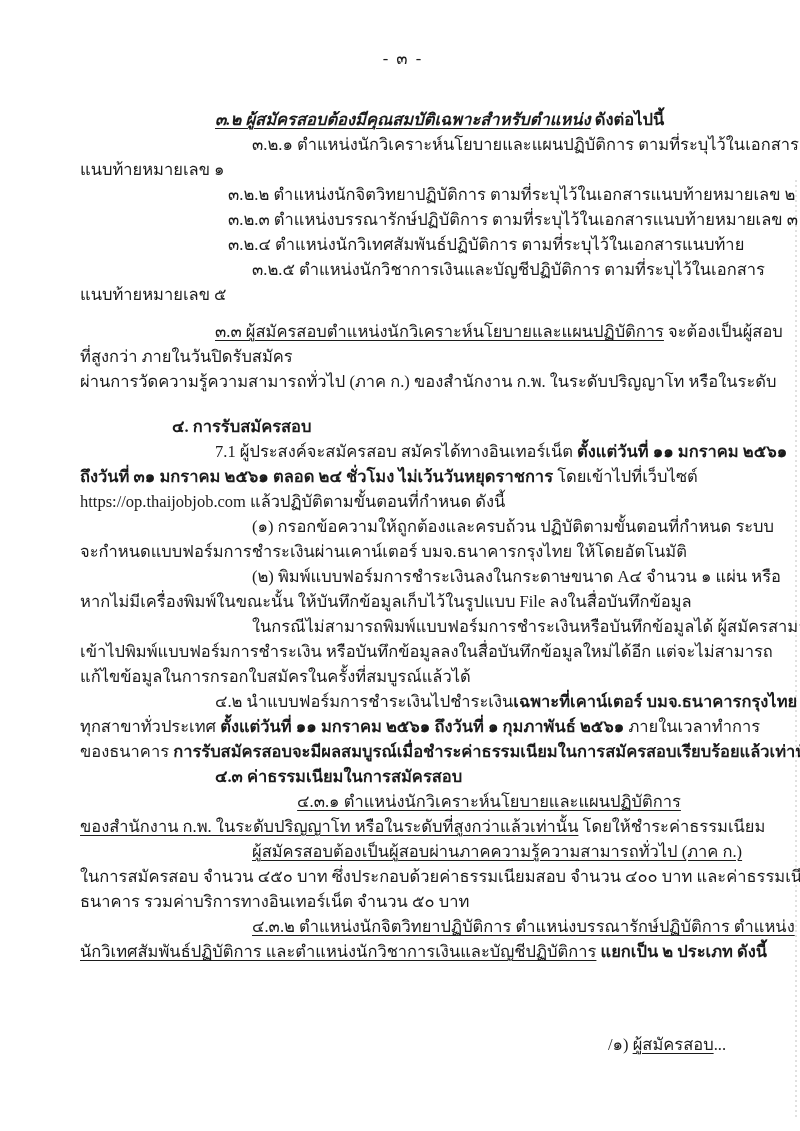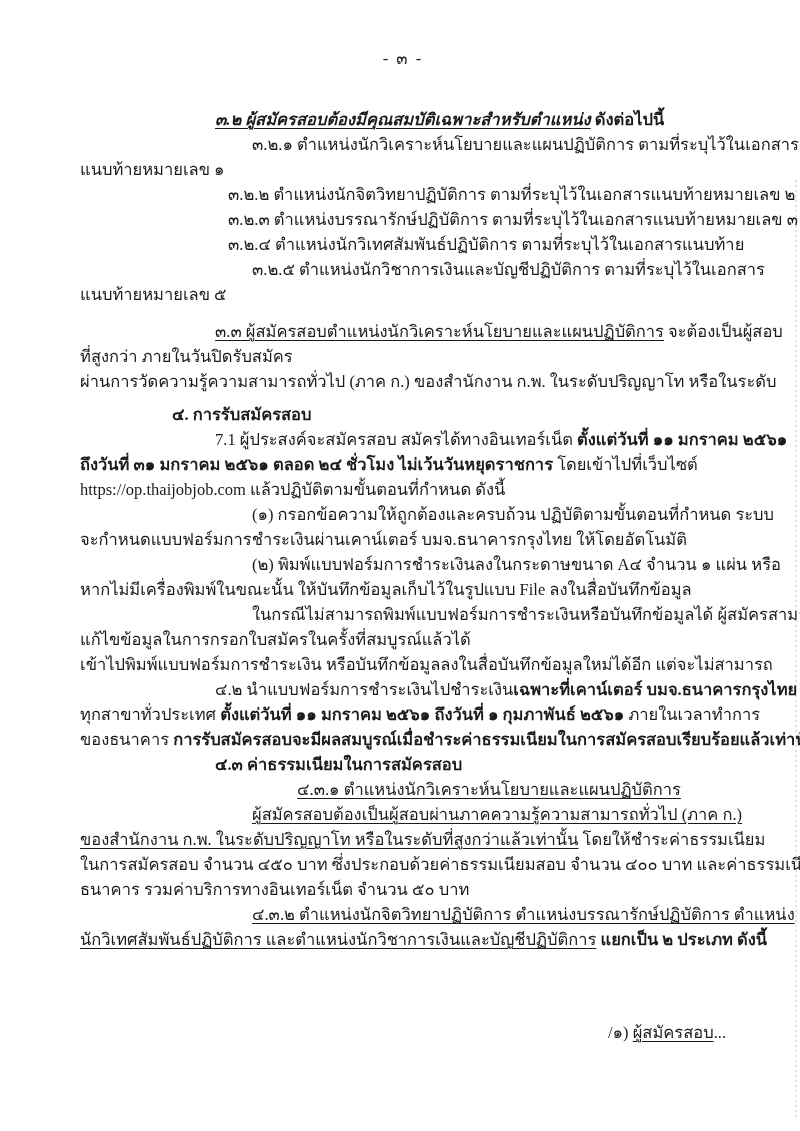--- a/index.html
+++ b/index.html
@@ -19,21 +19,21 @@
   }
   .page-number { text-align: center; letter-spacing: 2px; }
   .doc-body { margin-top: 36px; }
   .ln { min-height: 25px; white-space: nowrap; }
   
   .i-a { padding-left: 135px; }   
   .i-b { padding-left: 148px; }   
   .i-c { padding-left: 172px; text-align: center; }   
   .i-h { padding-left: 92px; }    
   .gap12 { margin-top: 12px; }
-  .gap16 { margin-top: 8px; }
+  .gap16 { margin-top: 20px; }
   .b  { font-weight: bold; }
   .u  { text-decoration: underline; text-underline-offset: 3px; text-decoration-thickness: 1px; }
   .bu { font-weight: normal; text-decoration: underline; text-underline-offset: 3px; text-decoration-thickness: 1px; }
   .biu{ font-weight: bold; font-style: italic; text-decoration: underline; text-underline-offset: 3px; text-decoration-thickness: 1px; text-align: right; }
   .continuation { margin-top: 68px; text-align: right; }
   
   .scan-edge {
     position: absolute;
     top: 180px; bottom: 14px; right: 3px; width: 2px;
     background: repeating-linear-gradient(
@@ -75,32 +75,32 @@
     <div class="ln"><span class="b">ถึงวันที่ ๓๑ มกราคม ๒๕๖๑ ตลอด ๒๔ ชั่วโมง ไม่เว้นวันหยุดราชการ</span><span> โดยเข้าไปที่เว็บไซต์</span></div>
     <div class="ln"><span>https://op.thaijobjob.com แล้วปฏิบัติตามขั้นตอนที่กำหนด ดังนี้</span></div>
 
     <div class="ln i-c"><span>(๑) กรอกข้อความให้ถูกต้องและครบถ้วน ปฏิบัติตามขั้นตอนที่กำหนด ระบบ</span></div>
     <div class="ln"><span>จะกำหนดแบบฟอร์มการชำระเงินผ่านเคาน์เตอร์ บมจ.ธนาคารกรุงไทย ให้โดยอัตโนมัติ</span></div>
 
     <div class="ln i-c"><span>(๒) พิมพ์แบบฟอร์มการชำระเงินลงในกระดาษขนาด A๔ จำนวน ๑ แผ่น หรือ</span></div>
     <div class="ln"><span>หากไม่มีเครื่องพิมพ์ในขณะนั้น ให้บันทึกข้อมูลเก็บไว้ในรูปแบบ File ลงในสื่อบันทึกข้อมูล</span></div>
 
     <div class="ln i-c"><span>ในกรณีไม่สามารถพิมพ์แบบฟอร์มการชำระเงินหรือบันทึกข้อมูลได้ ผู้สมัครสามารถ</span></div>
+    <div class="ln"><span>เข้าไปพิมพ์แบบฟอร์มการชำระเงิน หรือบันทึกข้อมูลลงในสื่อบันทึกข้อมูลใหม่ได้อีก แต่จะไม่สามารถ</span></div>
     <div class="ln"><span>แก้ไขข้อมูลในการกรอกใบสมัครในครั้งที่สมบูรณ์แล้วได้</span></div>
-    <div class="ln"><span>เข้าไปพิมพ์แบบฟอร์มการชำระเงิน หรือบันทึกข้อมูลลงในสื่อบันทึกข้อมูลใหม่ได้อีก แต่จะไม่สามารถ</span></div>
 
     <div class="ln i-a"><span>๔.๒ นำแบบฟอร์มการชำระเงินไปชำระเงิน</span><span class="b">เฉพาะที่เคาน์เตอร์</span><span class="b"> บมจ.ธนาคารกรุงไทย</span></div>
     <div class="ln"><span>ทุกสาขาทั่วประเทศ </span><span class="b">ตั้งแต่วันที่ ๑๑ มกราคม ๒๕๖๑ ถึงวันที่ ๑ กุมภาพันธ์ ๒๕๖๑</span><span> ภายในเวลาทำการ</span></div>
     <div class="ln"><span>ของธนาคาร </span><span class="b">การรับสมัครสอบจะมีผลสมบูรณ์เมื่อชำระค่าธรรมเนียมในการสมัครสอบเรียบร้อยแล้วเท่านั้น</span></div>
 
     <div class="ln i-a"><span class="b">๔.๓ ค่าธรรมเนียมในการสมัครสอบ</span></div>
 
     <div class="ln i-c"><span class="bu">๔.๓.๑ ตำแหน่งนักวิเคราะห์นโยบายและแผนปฏิบัติการ</span></div>
+    <div class="ln"><span class="bu">ของสำนักงาน ก.พ. ในระดับปริญญาโท หรือในระดับที่สูงกว่าแล้วเท่านั้น</span><span> โดยให้ชำระค่าธรรมเนียม</span></div>
     <div class="ln i-c"><span class="u">ผู้สมัครสอบต้องเป็นผู้สอบผ่านภาคความรู้ความสามารถทั่วไป (ภาค ก.)</span></div>
-    <div class="ln"><span class="bu">ของสำนักงาน ก.พ. ในระดับปริญญาโท หรือในระดับที่สูงกว่าแล้วเท่านั้น</span><span> โดยให้ชำระค่าธรรมเนียม</span></div>
     <div class="ln"><span>ในการสมัครสอบ จำนวน ๔๕๐ บาท ซึ่งประกอบด้วยค่าธรรมเนียมสอบ จำนวน ๔๐๐ บาท และค่าธรรมเนียม</span></div>
     <div class="ln"><span>ธนาคาร รวมค่าบริการทางอินเทอร์เน็ต จำนวน ๕๐ บาท</span></div>
 
     <div class="ln i-c"><span class="bu">๔.๓.๒ ตำแหน่งนักจิตวิทยาปฏิบัติการ ตำแหน่งบรรณารักษ์ปฏิบัติการ ตำแหน่ง</span></div>
     <div class="ln"><span class="bu">นักวิเทศสัมพันธ์ปฏิบัติการ และตำแหน่งนักวิชาการเงินและบัญชีปฏิบัติการ</span><span class="b"> แยกเป็น ๒ ประเภท ดังนี้</span></div>
 
     <div class="continuation"><span>/๑) </span><span class="u">ผู้สมัครสอบ</span><span>...</span></div>
 
   </div>
 

